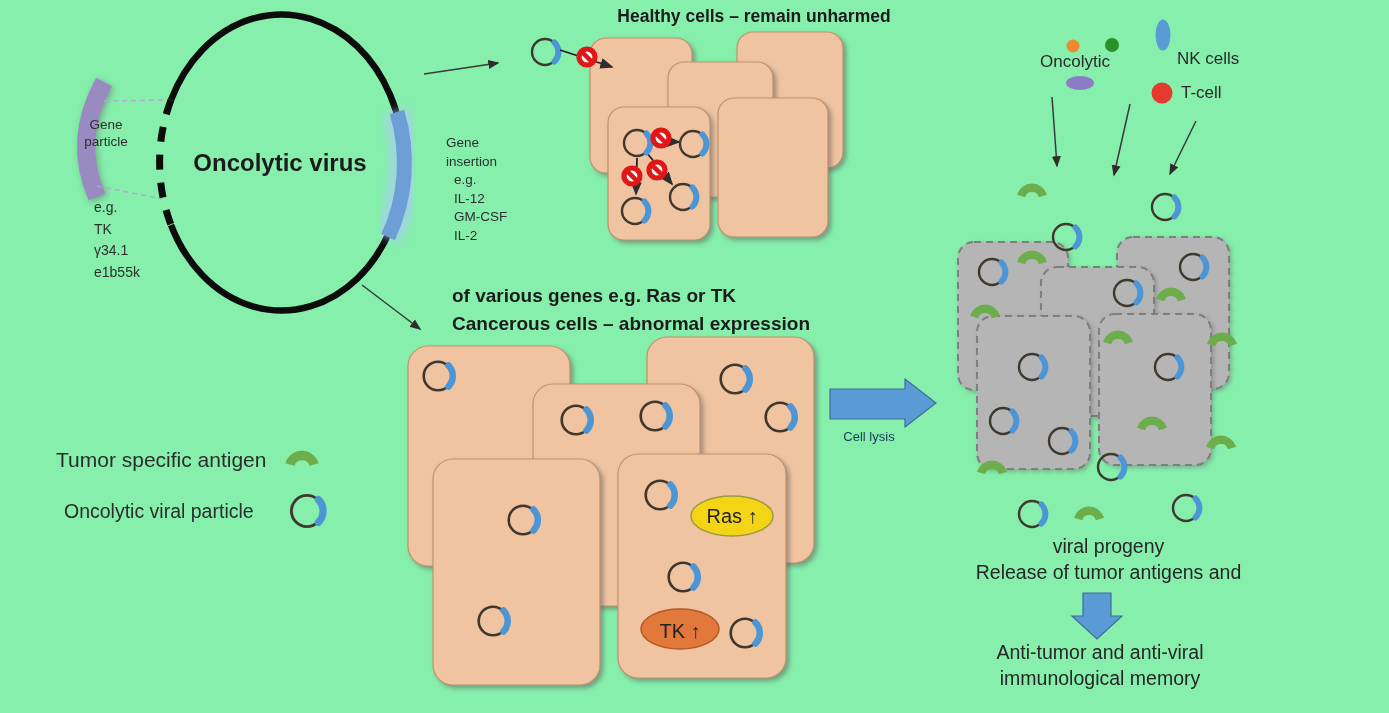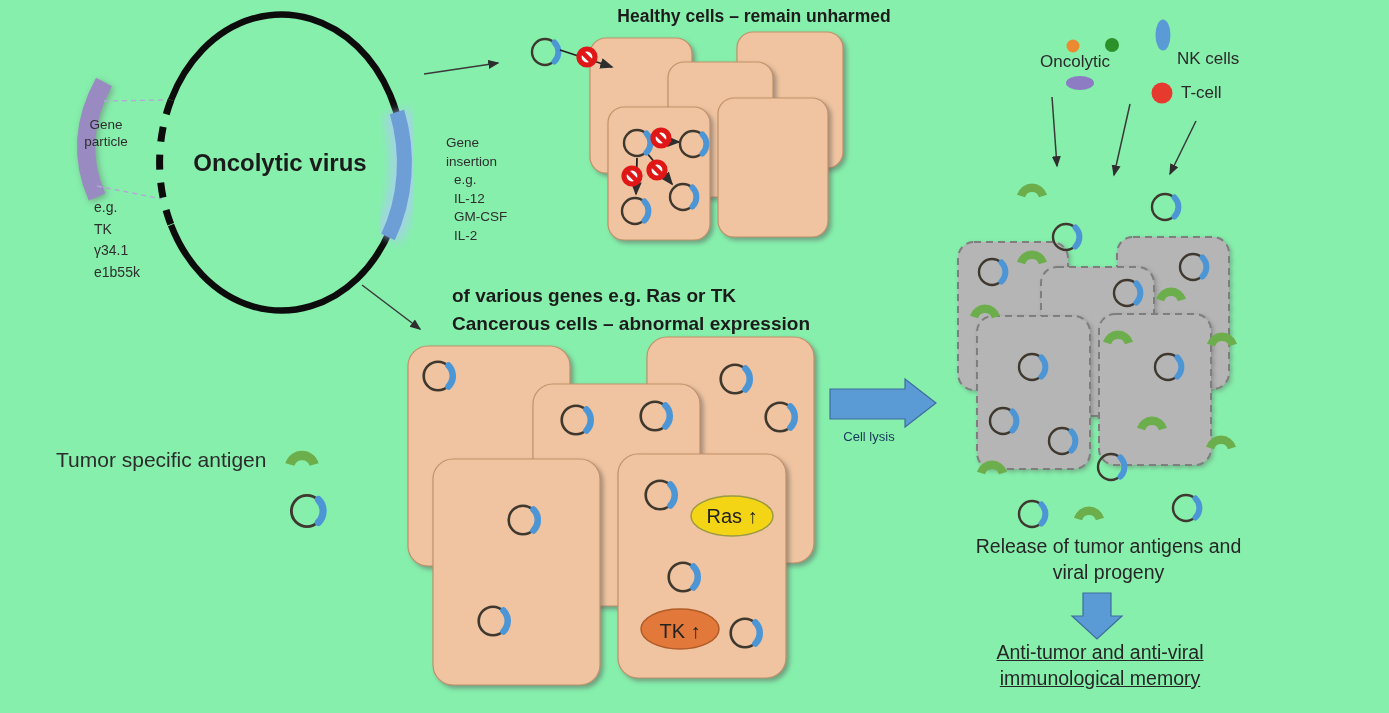--- a/index.html
+++ b/index.html
@@ -28,21 +28,21 @@
   .t-gins .ind{margin-left:8px;}
   .t-leg1{left:56px;top:448px;font-size:21px;color:#2c2c2c;}
   .t-leg2{left:64px;top:500px;font-size:19.5px;color:#2c2c2c;}
   .t-lysis{left:833px;top:395px;width:72px;font-size:13px;color:#17375e;margin-top:34px;}
   .t-cyt{left:1040px;top:52px;font-size:17px;color:#2a2a2a;}
   .t-nk{left:1177px;top:25px;font-size:17px;color:#2a2a2a;margin-top:24px;}
   .t-tc{left:1181px;top:83px;font-size:17px;color:#2a2a2a;text-align:right;}
   .t-ras{left:691px;top:505px;width:82px;font-size:20px;color:#222;}
   .t-tk{left:641px;top:620px;width:78px;font-size:20px;color:#222;}
   .t-rel{left:960px;top:533px;width:297px;font-size:19.5px;line-height:26px;color:#262626;}
-  .t-mem{left:960px;top:639px;width:280px;font-size:19.5px;line-height:26px;color:#262626;text-decoration:underline;}
+  .t-mem{left:960px;top:639px;width:280px;font-size:19.5px;line-height:26px;color:#262626;}
 </style>
 </head>
 <body>
 
 <div class="stage">
 
 <svg width="1389" height="713" viewBox="0 0 1389 713">
   <defs>
     <marker id="arr" markerWidth="9" markerHeight="8" refX="6.5" refY="3" orient="auto">
       <path d="M0,0 L7.5,3 L0,6 z" fill="#2e2e2e"></path>
@@ -189,33 +189,34 @@
 <div class="txt t-gins">
   <div>Gene</div>
   <div>insertion</div>
   <div class="ind">e.g.</div>
   <div class="ind">IL-12</div>
   <div class="ind">GM-CSF</div>
   <div class="ind">IL-2</div>
 </div>
 
 <div class="txt t-leg1">Tumor specific antigen</div>
+<div class="txt t-leg2">Oncolytic viral particle</div>
 
 <div class="txt center t-lysis">Cell lysis</div>
 
 <div class="txt t-cyt">Oncolytic</div>
 <div class="txt t-nk">NK cells</div>
 <div class="txt t-tc">T-cell</div>
 
 <div class="txt center t-ras">Ras ↑</div>
 <div class="txt center t-tk">TK ↑</div>
 
 <div class="txt center t-rel">
+  <div>viral progeny</div>
   <div>Release of tumor antigens and</div>
-  <div>viral progeny</div>
 </div>
 
 <div class="txt center t-mem">
   <div>Anti-tumor and anti-viral</div>
   <div>immunological memory</div>
 </div>
 
 </div>
 
 </body></html>

